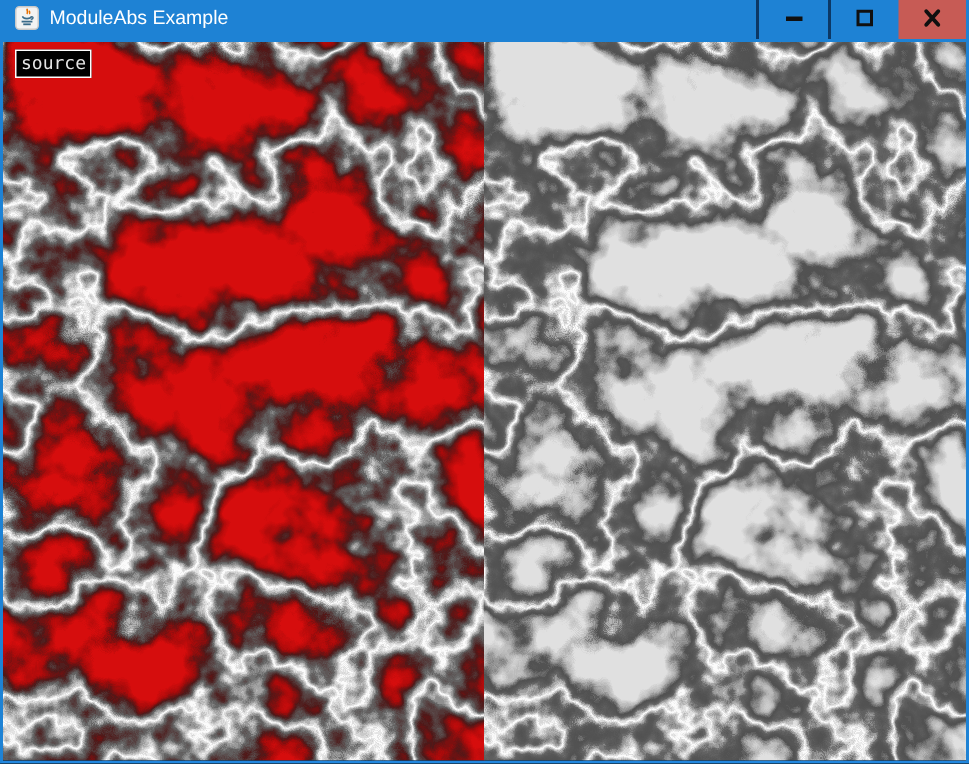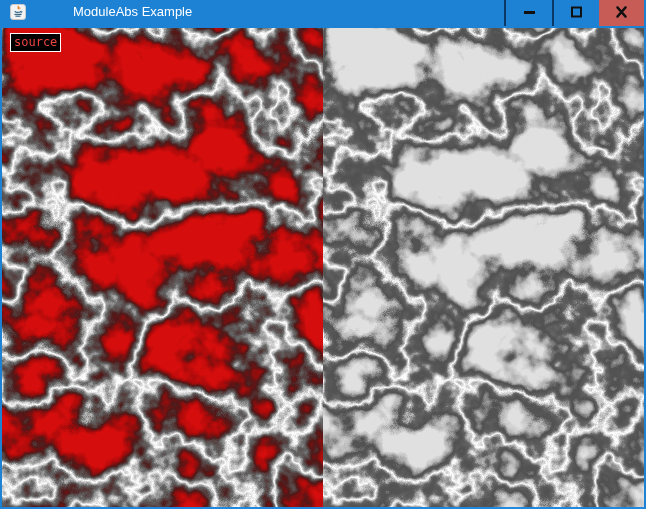--- a/index.html
+++ b/index.html
@@ -11,21 +11,20 @@
   .window{
     width:646px;height:509px;box-sizing:border-box;position:relative;
     background:#1E82D4;
     border-left:2px solid #1E82D4;
     border-right:2px solid #1E82D4;
     border-bottom:2px solid #2288E0;
   }
   .titlebar{
     height:23px;display:flex;align-items:center;background:#1E82D4;
     user-select:none;
-    gap:40px;
   }
   .title-icon{width:16px;height:16px;margin-left:8px;flex:0 0 auto;display:flex;}
   .title-text{
     margin-left:7px;font-size:13px;color:#ffffff;flex:1 1 auto;
     white-space:nowrap;overflow:hidden;
   }
   .caps{display:flex;height:28px;align-items:stretch;flex:0 0 auto;}
   .cap-sep{width:2px;background:rgba(8,38,72,0.8);}
   .cap-btn{
     width:45px;height:28px;border:none;margin:0;padding:0;
@@ -34,21 +33,21 @@
   }
   .cap-btn.min{width:46px;}
   .cap-btn.close{background:#C75B55;}
   .content{
     position:absolute;left:0;top:28px;width:642px;height:479px;
     background:#000;overflow:hidden;
   }
   svg.noise{display:block;}
   .panel-label{
     position:absolute;top:5px;
-    background:#000;border:1px solid #fff;color:#ef4444;
+    background:#000;border:1px solid #fff;color:#e5e5e5;
     font-family:"DejaVu Sans Mono",monospace;font-size:12px;line-height:15px;
     padding:1px 3px;white-space:nowrap;
   }
   .panel-label.src{left:8px;}
   .panel-label.abs{left:328px;}
 </style>
 </head>
 <body>
 
 <div class="window">

